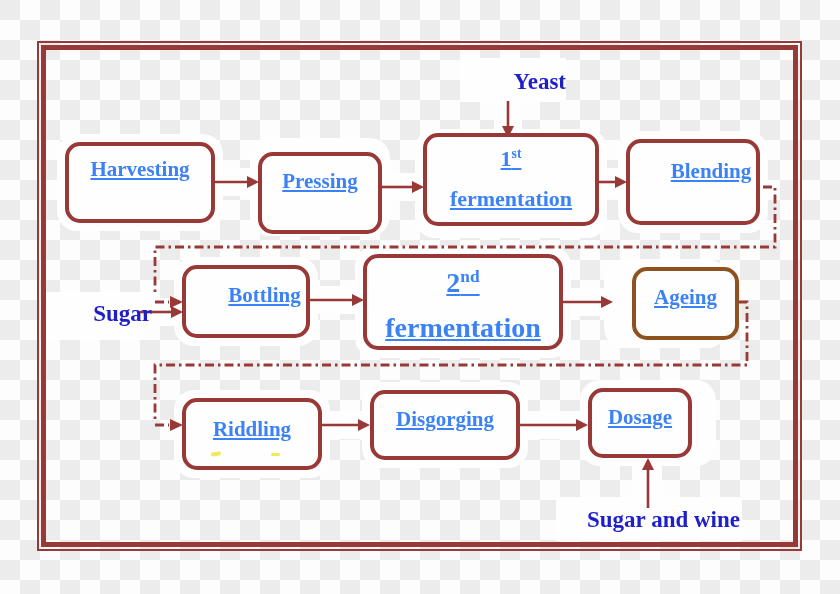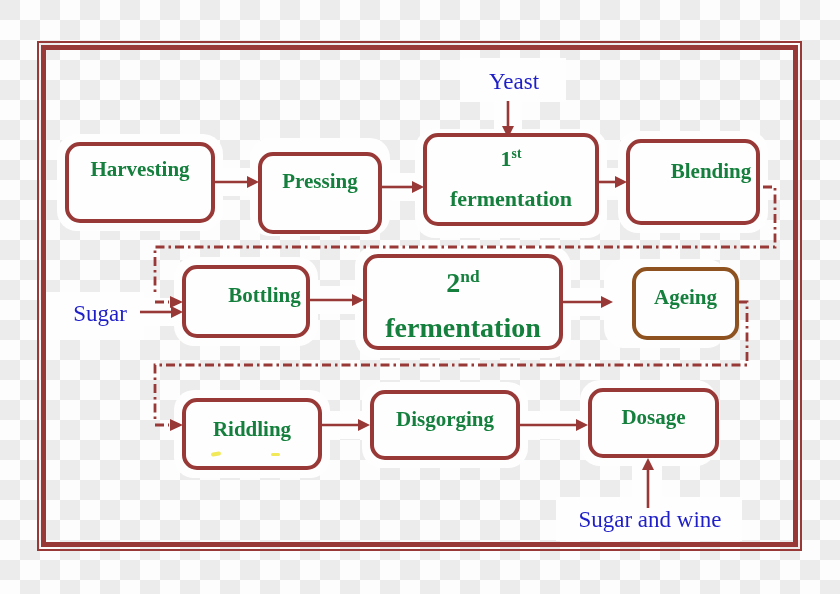--- a/index.html
+++ b/index.html
@@ -21,40 +21,41 @@
   
   .patch{position:absolute;background:#fefefe;z-index:1;}
   .patch.r{border-radius:20px;}
   
   .connectors{position:absolute;left:0;top:0;z-index:3;pointer-events:none;}
   
   .box{
     position:absolute;box-sizing:border-box;z-index:4;
     background:#fefefe;border:4px solid #983937;border-radius:15px;
     display:flex;flex-direction:column;
-    font-weight:bold;color:#15803d;font-size:21px;line-height:1.15;
+    font-weight:bold;color:#3b82f6;font-size:21px;line-height:1.15;
     text-align:center;
+    text-decoration:underline;
   }
   .box .bline{white-space:nowrap;}
   .box sup{font-size:0.62em;vertical-align:super;line-height:0;}
   #box-harvesting {left:65px; top:142px;width:150px;height:81px;padding-top:11px;}
   #box-pressing   {left:258px;top:152px;width:124px;height:82px;padding-top:13px;}
   #box-ferm1      {left:423px;top:133px;width:176px;height:93px;padding-top:9px; font-size:22px;}
   #box-blending   {left:626px;top:139px;width:134px;height:86px;padding-top:16px;padding-left:36px;}
   #box-bottling   {left:182px;top:265px;width:128px;height:73px;padding-top:14px;padding-left:37px;}
   #box-ferm2      {left:363px;top:254px;width:200px;height:96px;padding-top:9px; font-size:28px;}
   #box-ageing     {left:632px;top:267px;width:107px;height:73px;padding-top:14px;border-color:#8e5220;}
   #box-riddling   {left:182px;top:398px;width:140px;height:72px;padding-top:15px;}
   #box-disgorging {left:370px;top:390px;width:150px;height:70px;padding-top:13px;}
-  #box-dosage     {left:588px;top:388px;width:131px;height:70px;padding-top:13px;}
+  #box-dosage     {left:588px;top:388px;width:104px;height:70px;padding-top:13px;}
   #box-ferm1 .gap{height:15px;} #box-ferm2 .gap{height:13px;}
   
   .blabel{
-    position:absolute;z-index:4;color:#1f1fc8;font-weight:normal;font-size:23px;
-    text-align:center;white-space:nowrap;
+    position:absolute;z-index:4;color:#1f1fc8;font-weight:bold;font-size:23px;
+    text-align:right;white-space:nowrap;
   }
   #label-yeast {left:462px;top:69px;width:104px;}
   #label-tirage{left:48px; top:301px;width:104px;}
   #label-sugar {left:560px;top:507px;width:180px;}
   
   .ymark{position:absolute;background:#f0e84e;z-index:5;border-radius:2px;opacity:.95;}
   #ymark-1{left:211px;top:452px;width:10px;height:4px;transform:rotate(-8deg);}
   #ymark-2{left:271px;top:453px;width:9px;height:3px;}
 </style>
 </head>

